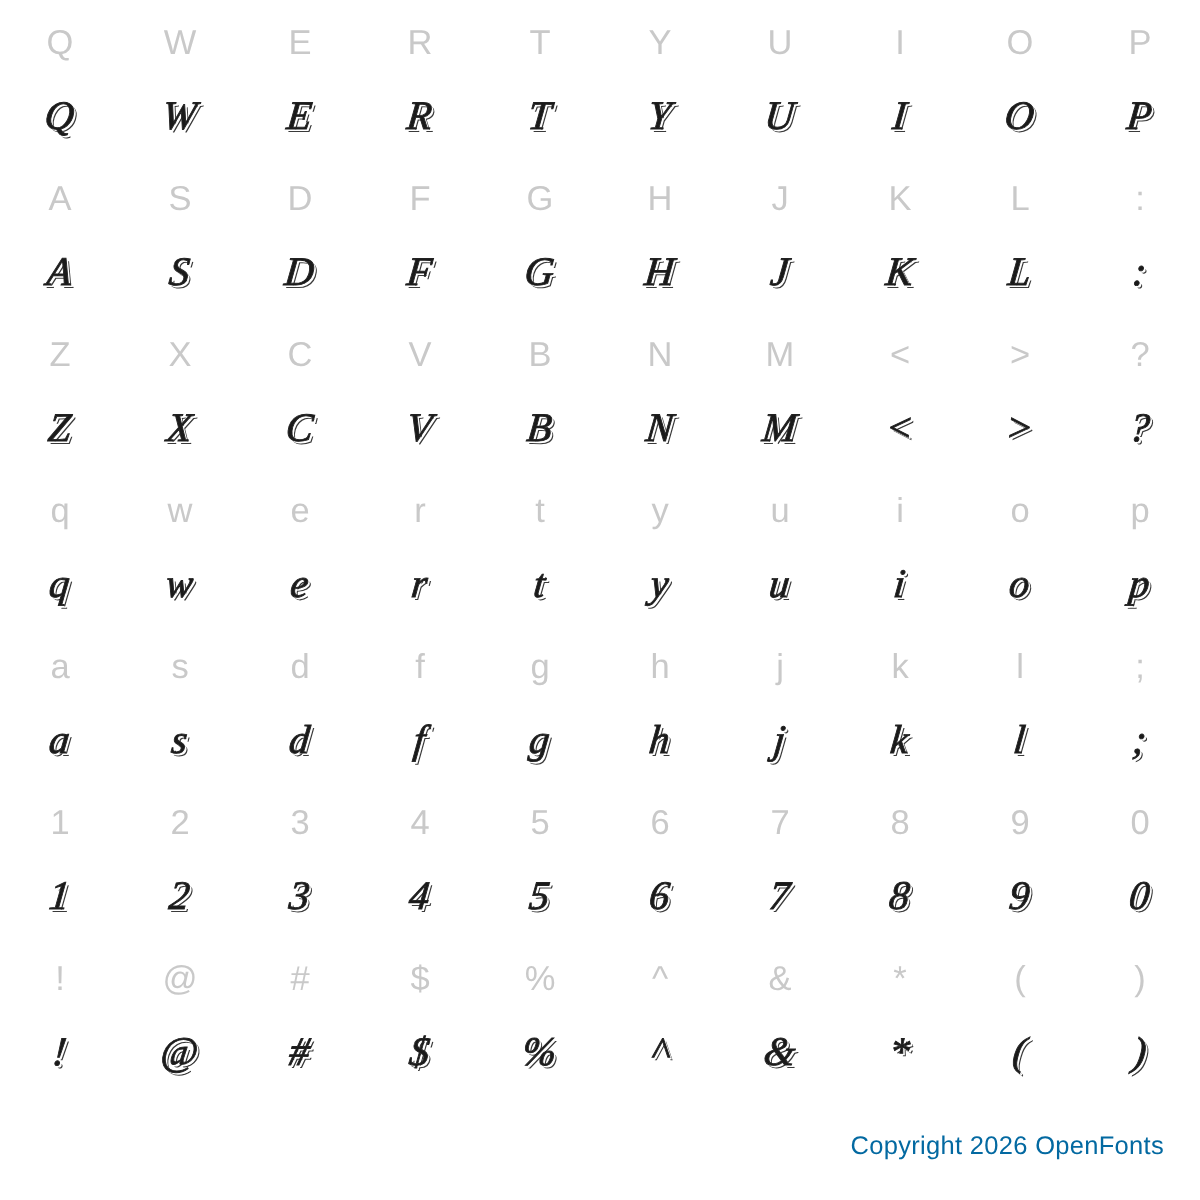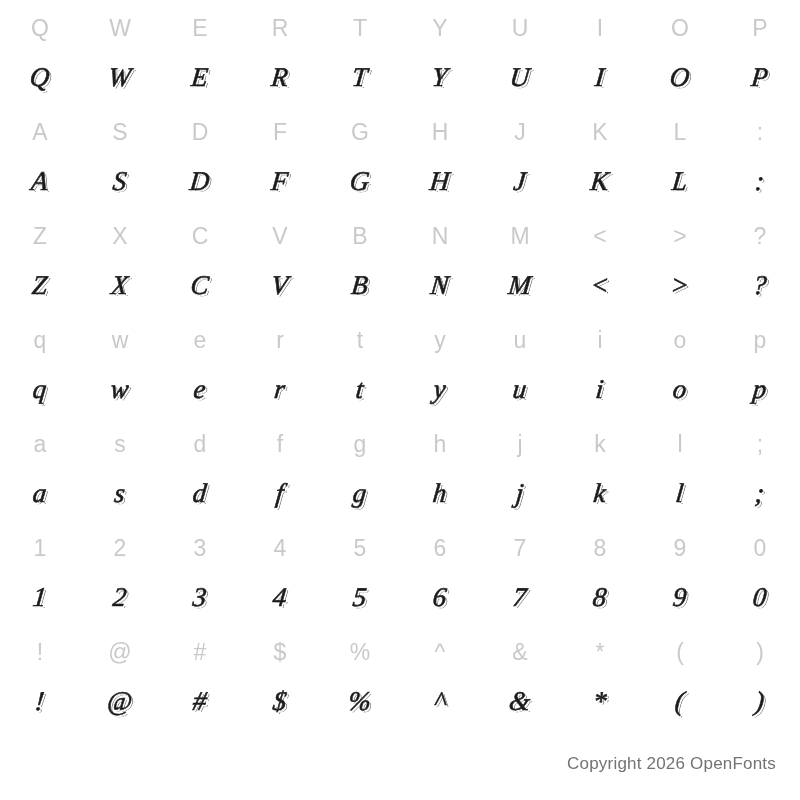--- a/index.html
+++ b/index.html
@@ -66,21 +66,21 @@
     text-shadow: 1.5px 1.5px 0 #ffffff, 2.2px 2.2px 0 #3a3a3a;
     transform: skewX(-6deg);
   }
   .block {
     margin-bottom: 6px;
   }
   .footer {
     position: absolute;
     right: 24px;
     bottom: 26px;
-    color: #737373;
+    color: #0369a1;
     font-size: 17px;
     font-family: "Liberation Sans", sans-serif;
     letter-spacing: 0.2px;
     white-space: nowrap;
     margin-left: 28px;
   }
 </style>
 </head>
 <body>
 

